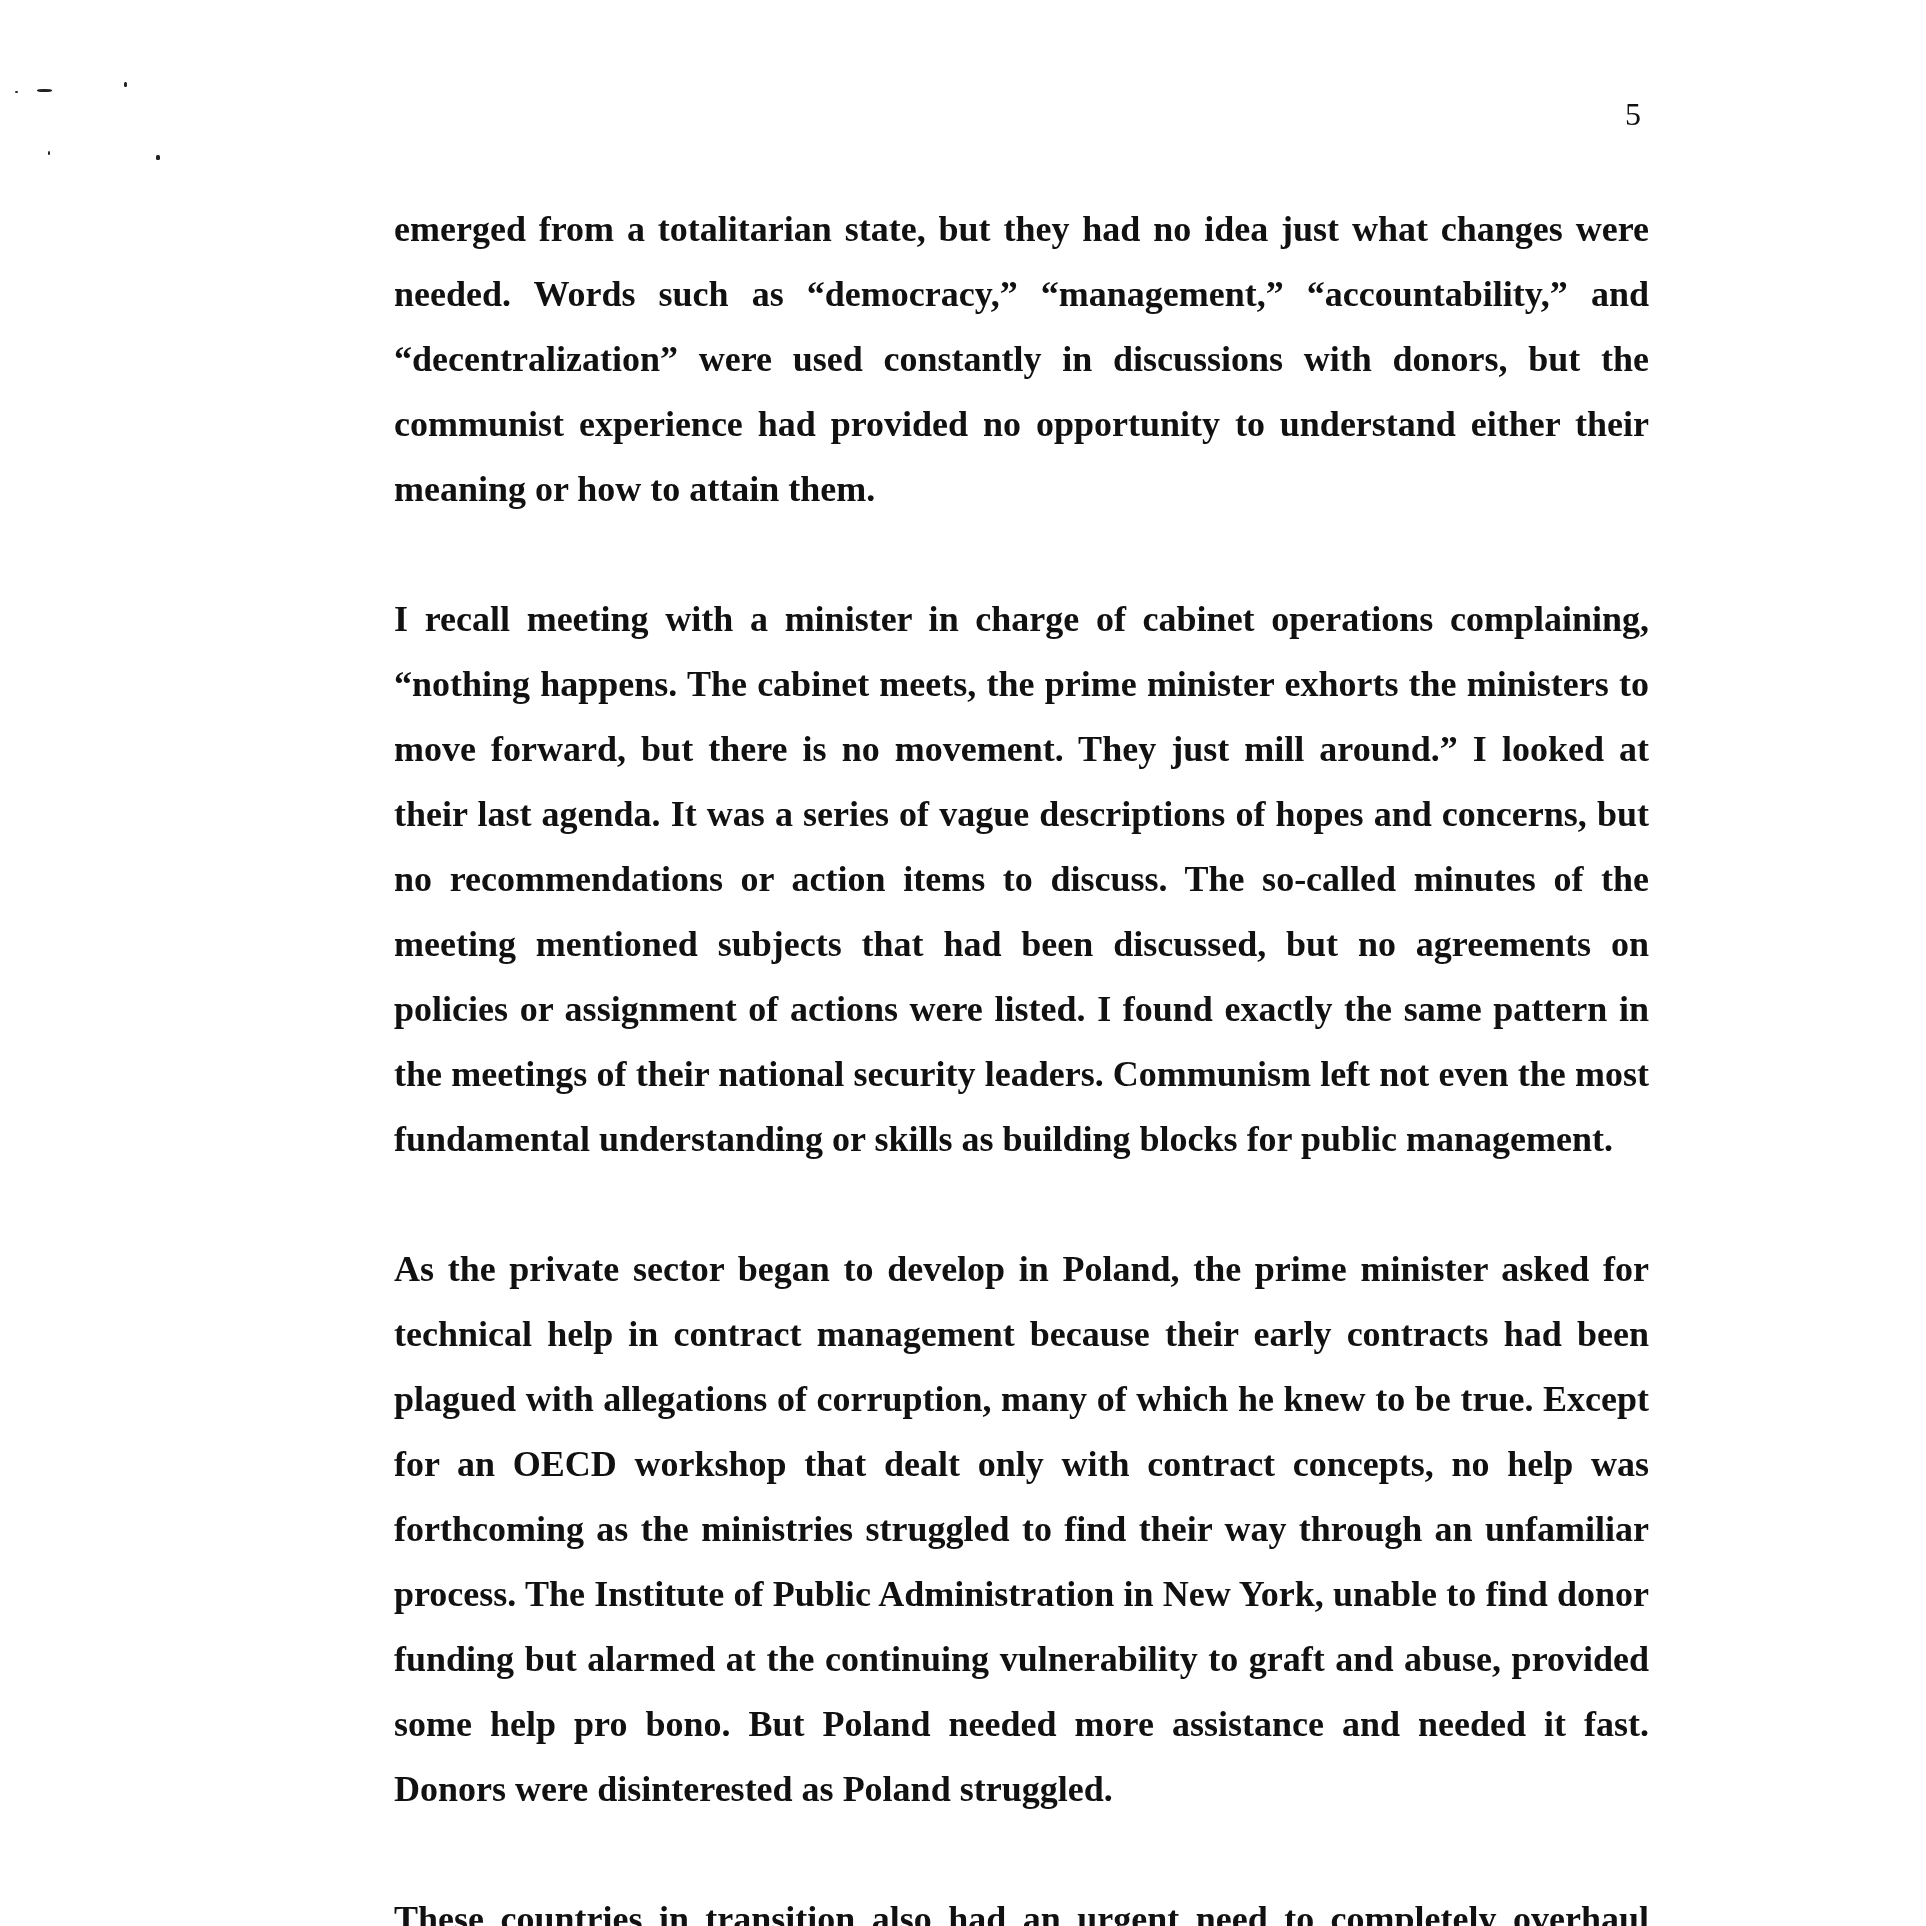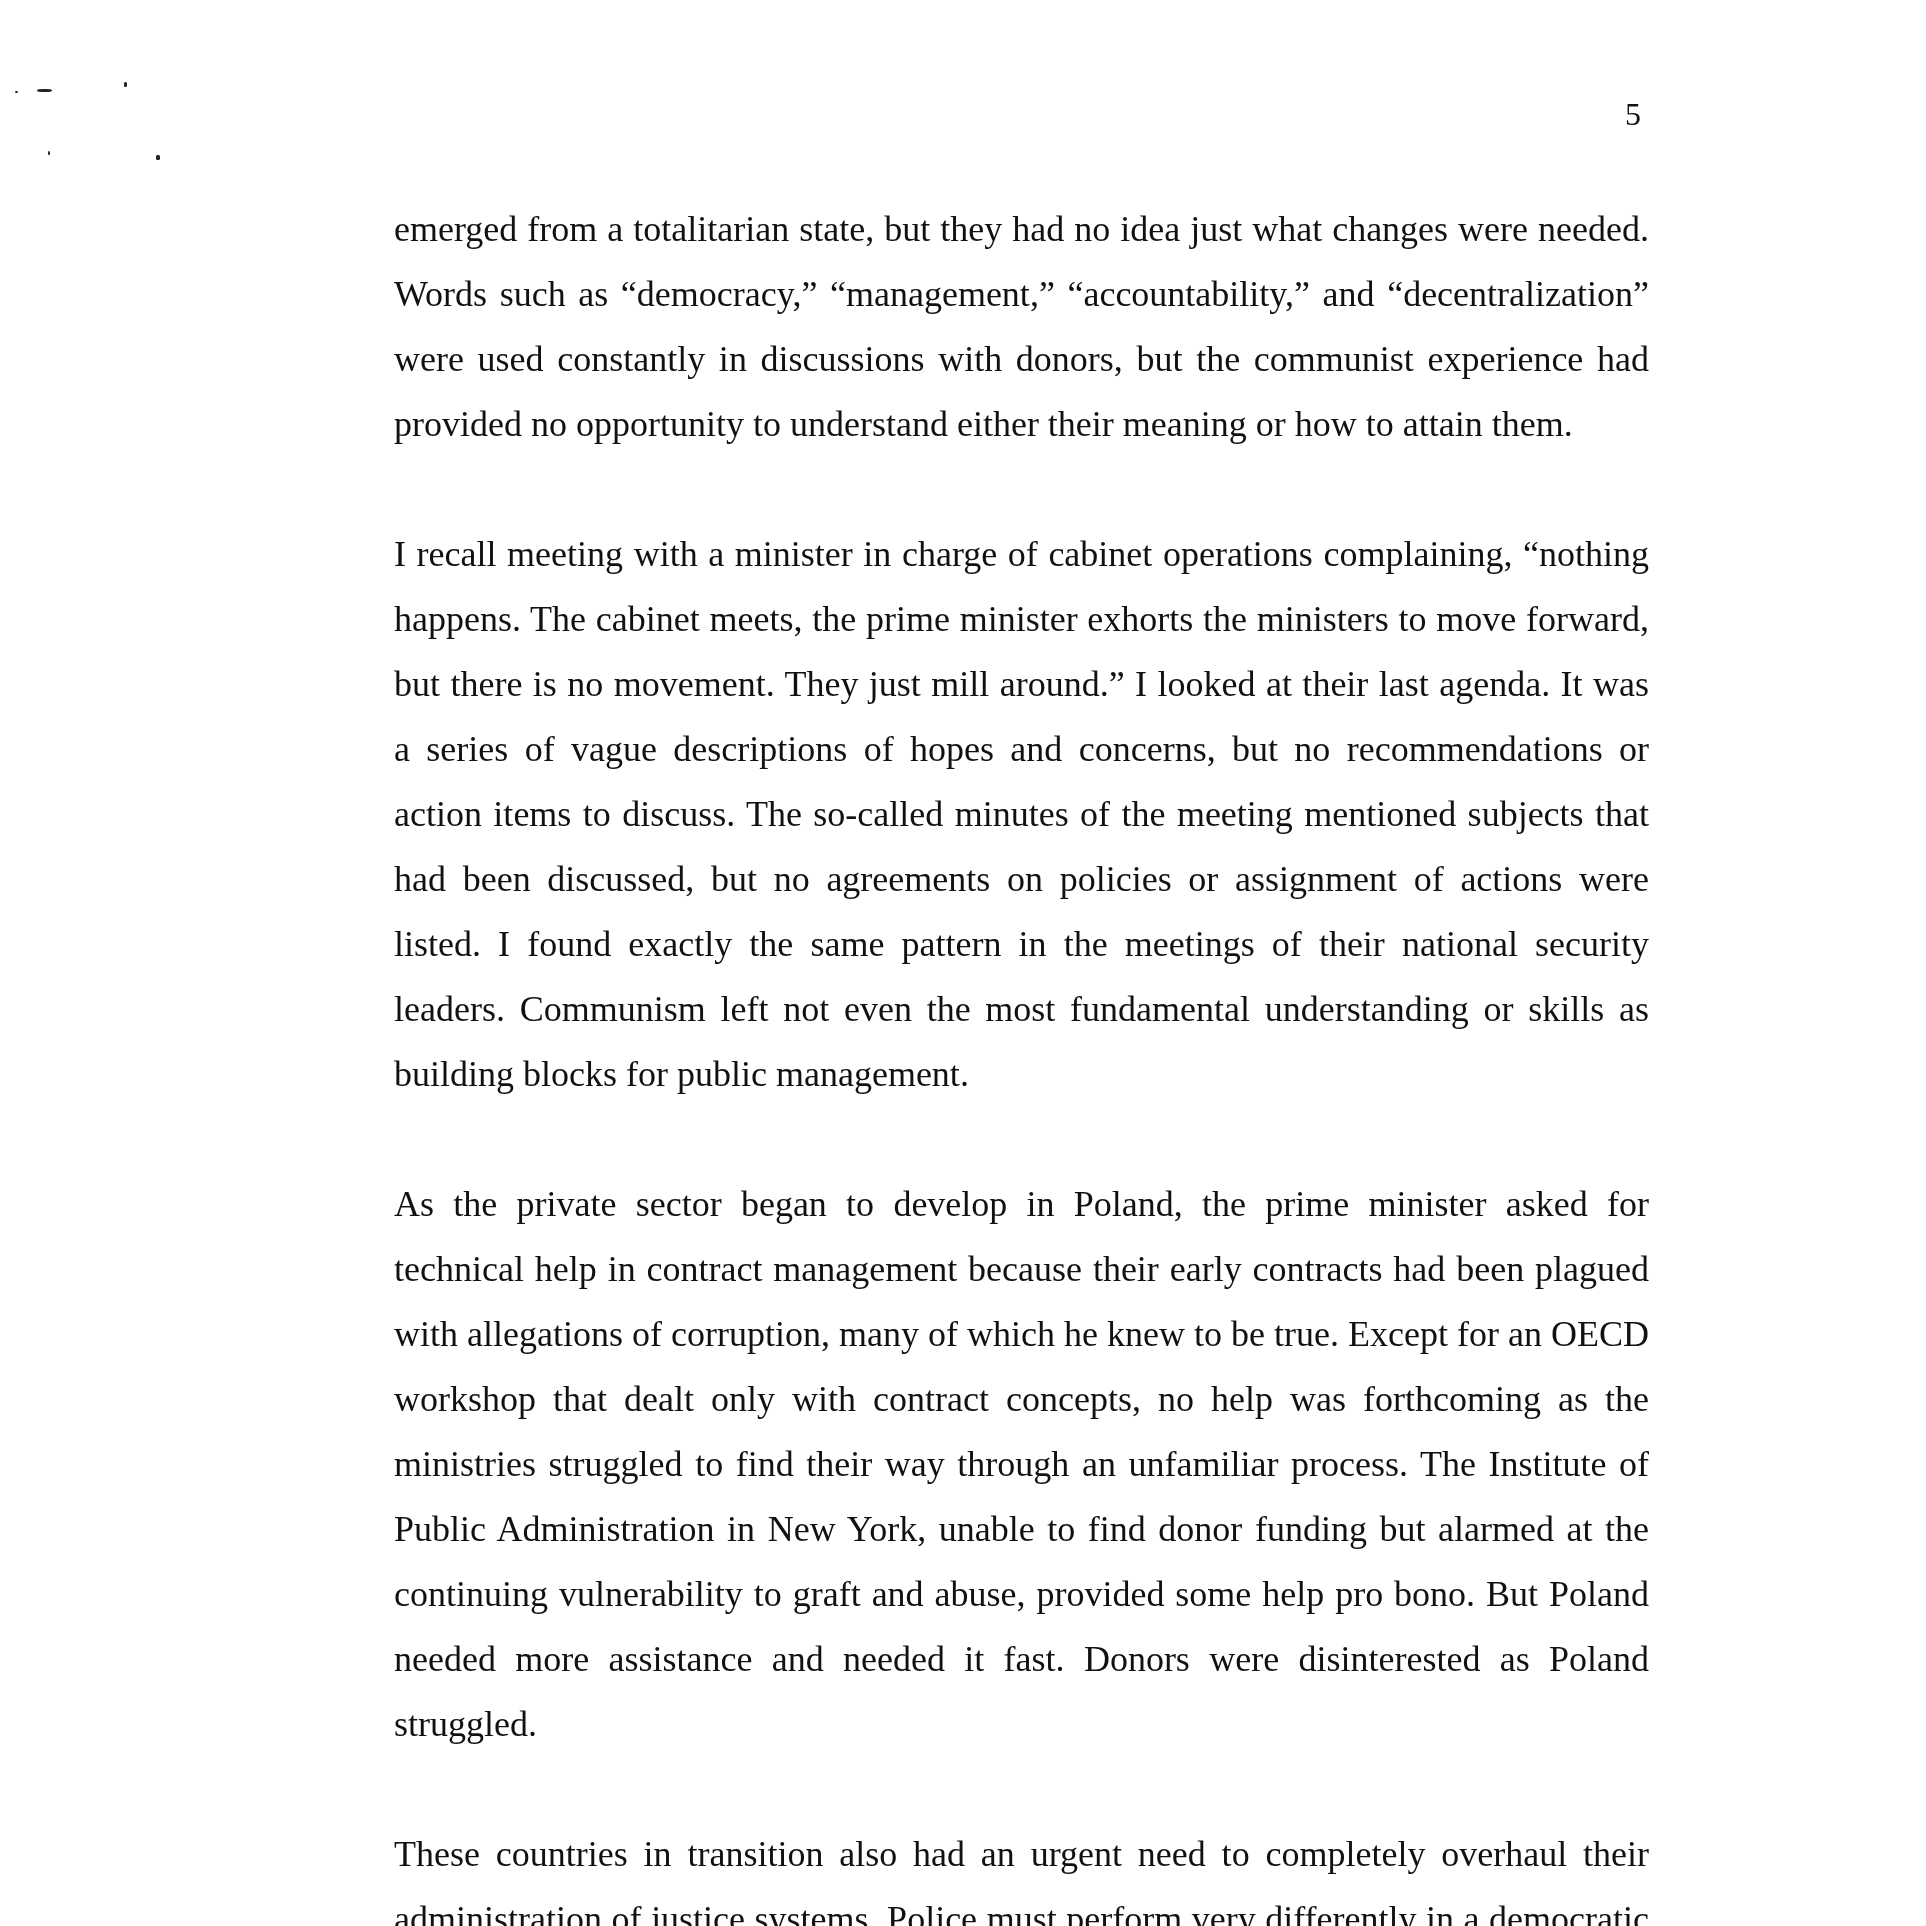--- a/index.html
+++ b/index.html
@@ -7,21 +7,21 @@
   .page { position: absolute; left: 0; top: 0; width: 1933px; height: 2506px; background: #ffffff; }
   .page-number {
     position: absolute; left: 1625px; top: 96px;
     font-family: "Liberation Serif", serif; font-size: 32px; color: #111;
   }
   .body-text {
     position: absolute; left: 394px; top: 197px; width: 1255px;
     font-family: "Liberation Serif", serif; font-size: 36px; line-height: 65px;
     color: #111; text-align: justify;
   }
-  .body-text p { margin: 0 0 65px 0; }
+  .body-text p { margin: 0 0 65px 0; font-weight: bold; }
   .speck { position: absolute; background: #222; border-radius: 40%; }
 </style>
 </head>
 <body>
 
 <div class="page">
   <span class="speck" style="left:15.4px;top:91px;width:3.1px;height:2.3px;"></span>
   <span class="speck" style="left:37px;top:89px;width:15.4px;height:3.1px;"></span>
   <span class="speck" style="left:124px;top:82px;width:3.1px;height:4.6px;"></span>
   <span class="speck" style="left:48px;top:151px;width:2.3px;height:3.9px;"></span>

